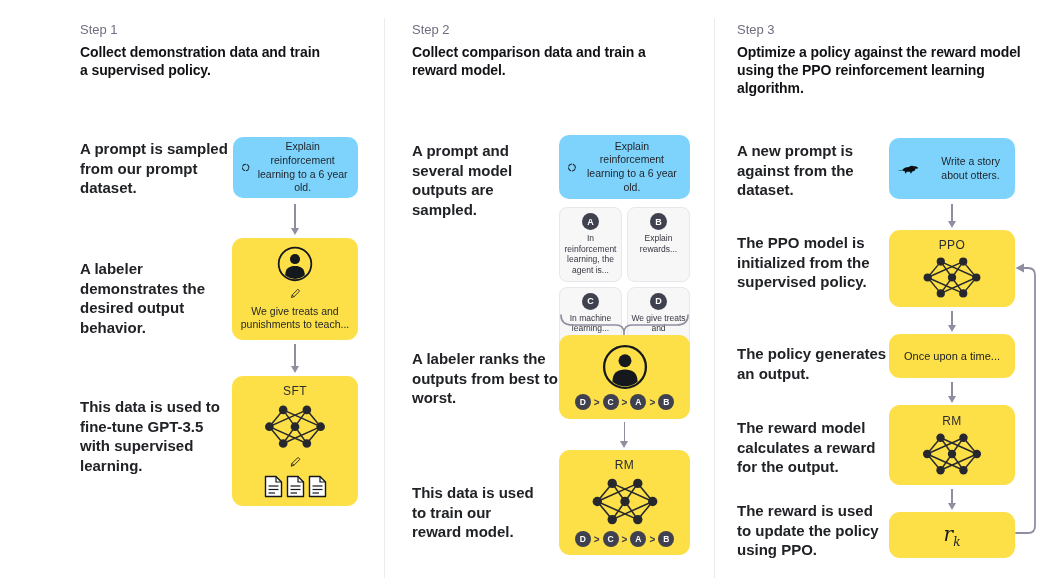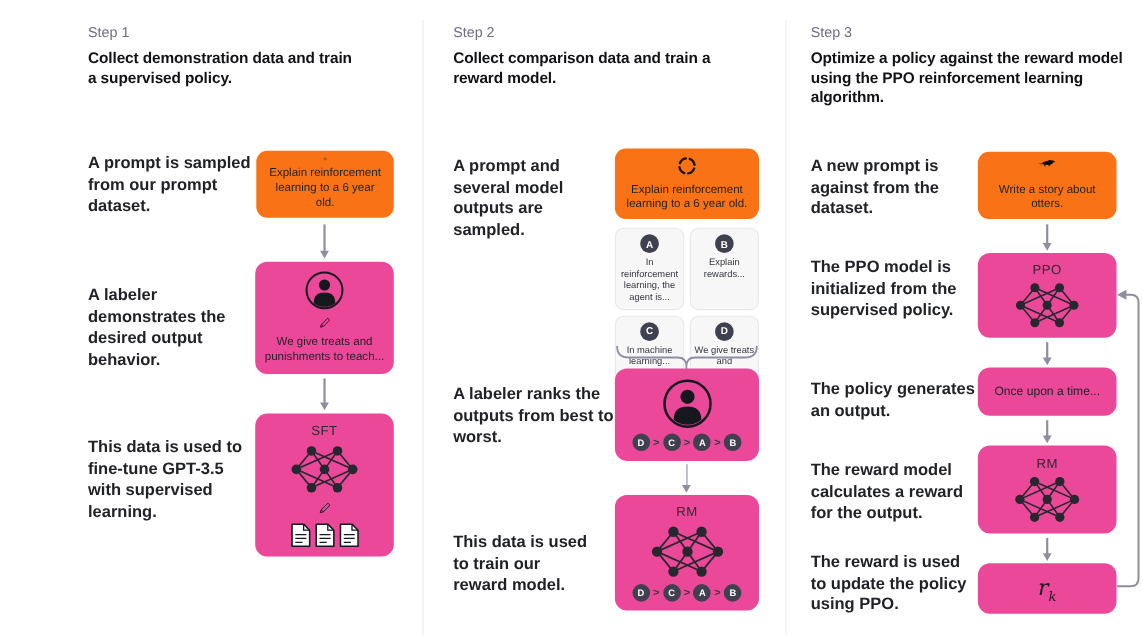--- a/index.html
+++ b/index.html
@@ -6,25 +6,25 @@
   html,body { background:#fff; }
   .page {
     position:relative; width:1039px; height:578px; background:#ffffff;
     font-family:"Liberation Sans", sans-serif; color:#1b1c1f; overflow:hidden;margin-left:32px;
   }
   .divider { position:absolute; top:18px; bottom:0; width:1px; background:#ececee; }
   .step-label { position:absolute; top:22px; font-size:13px; color:#6e6e80; }
   .heading { position:absolute; top:44px; font-size:14px; font-weight:bold; line-height:1.28; color:#111215; letter-spacing:-0.1px; }
   .caption { position:absolute; font-size:15px; line-height:1.3; color:#202226;font-weight:bold; }
   .greenbox {
-    position:absolute; background:#f97316; border-radius:10px;
-    display:flex; flex-direction:column; align-items:center; justify-content:center; gap:5px; padding:6px 8px;
+    position:absolute; background:#7dd3fc; border-radius:10px;
+    display:flex; align-items:center; justify-content:center; gap:5px; padding:6px 8px;
   }
   .panel {
-    position:absolute; background:#ec4899; border-radius:11px;
+    position:absolute; background:#fde047; border-radius:11px;
     display:flex; flex-direction:column; align-items:center; justify-content:center; gap:5px; padding:8px 6px;
   }
   .boxtext { font-size:10.5px; line-height:1.3; color:#1f2227; text-align:center; }
   .model-label { font-size:12px; color:#2a2c31; letter-spacing:0.4px; }
   .arrow { position:absolute; width:9px; }
   .arrow::before { content:''; position:absolute; left:3.7px; top:0; bottom:6px; width:1.6px; background:#8e8ea0; }
   .arrow::after { content:''; position:absolute; left:0; bottom:0; width:0; height:0;
     border-left:4.5px solid transparent; border-right:4.5px solid transparent; border-top:7px solid #8e8ea0; }
   .cards { position:absolute; display:grid; grid-template-columns:63px 63px; grid-auto-rows:minmax(48px,auto); gap:5px; }
   .card {

